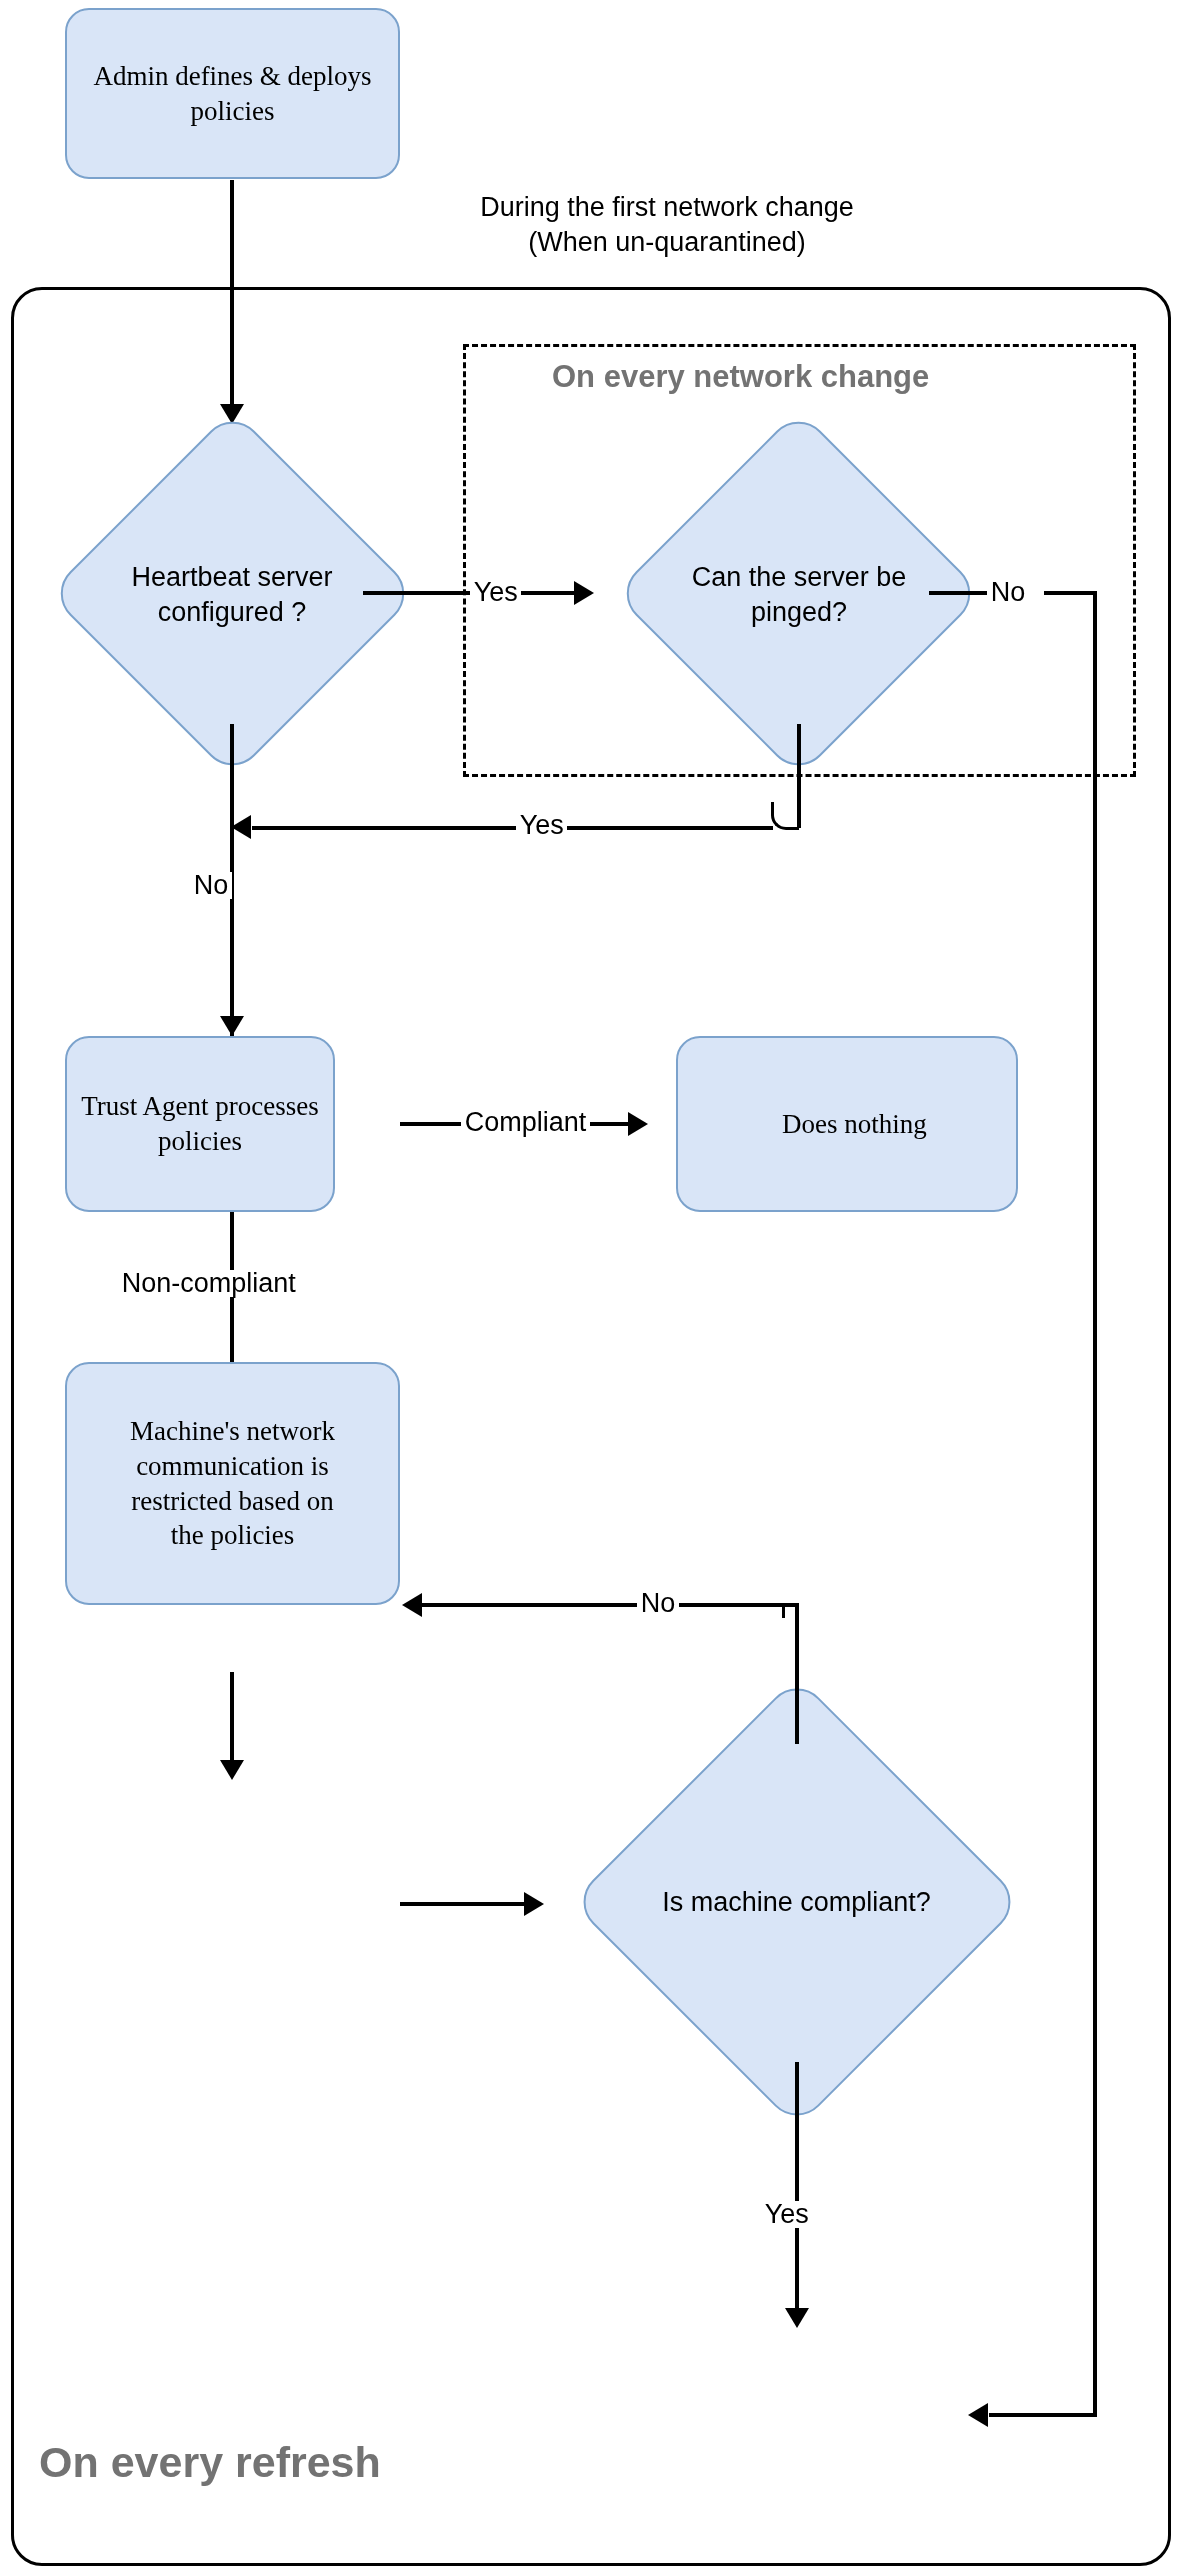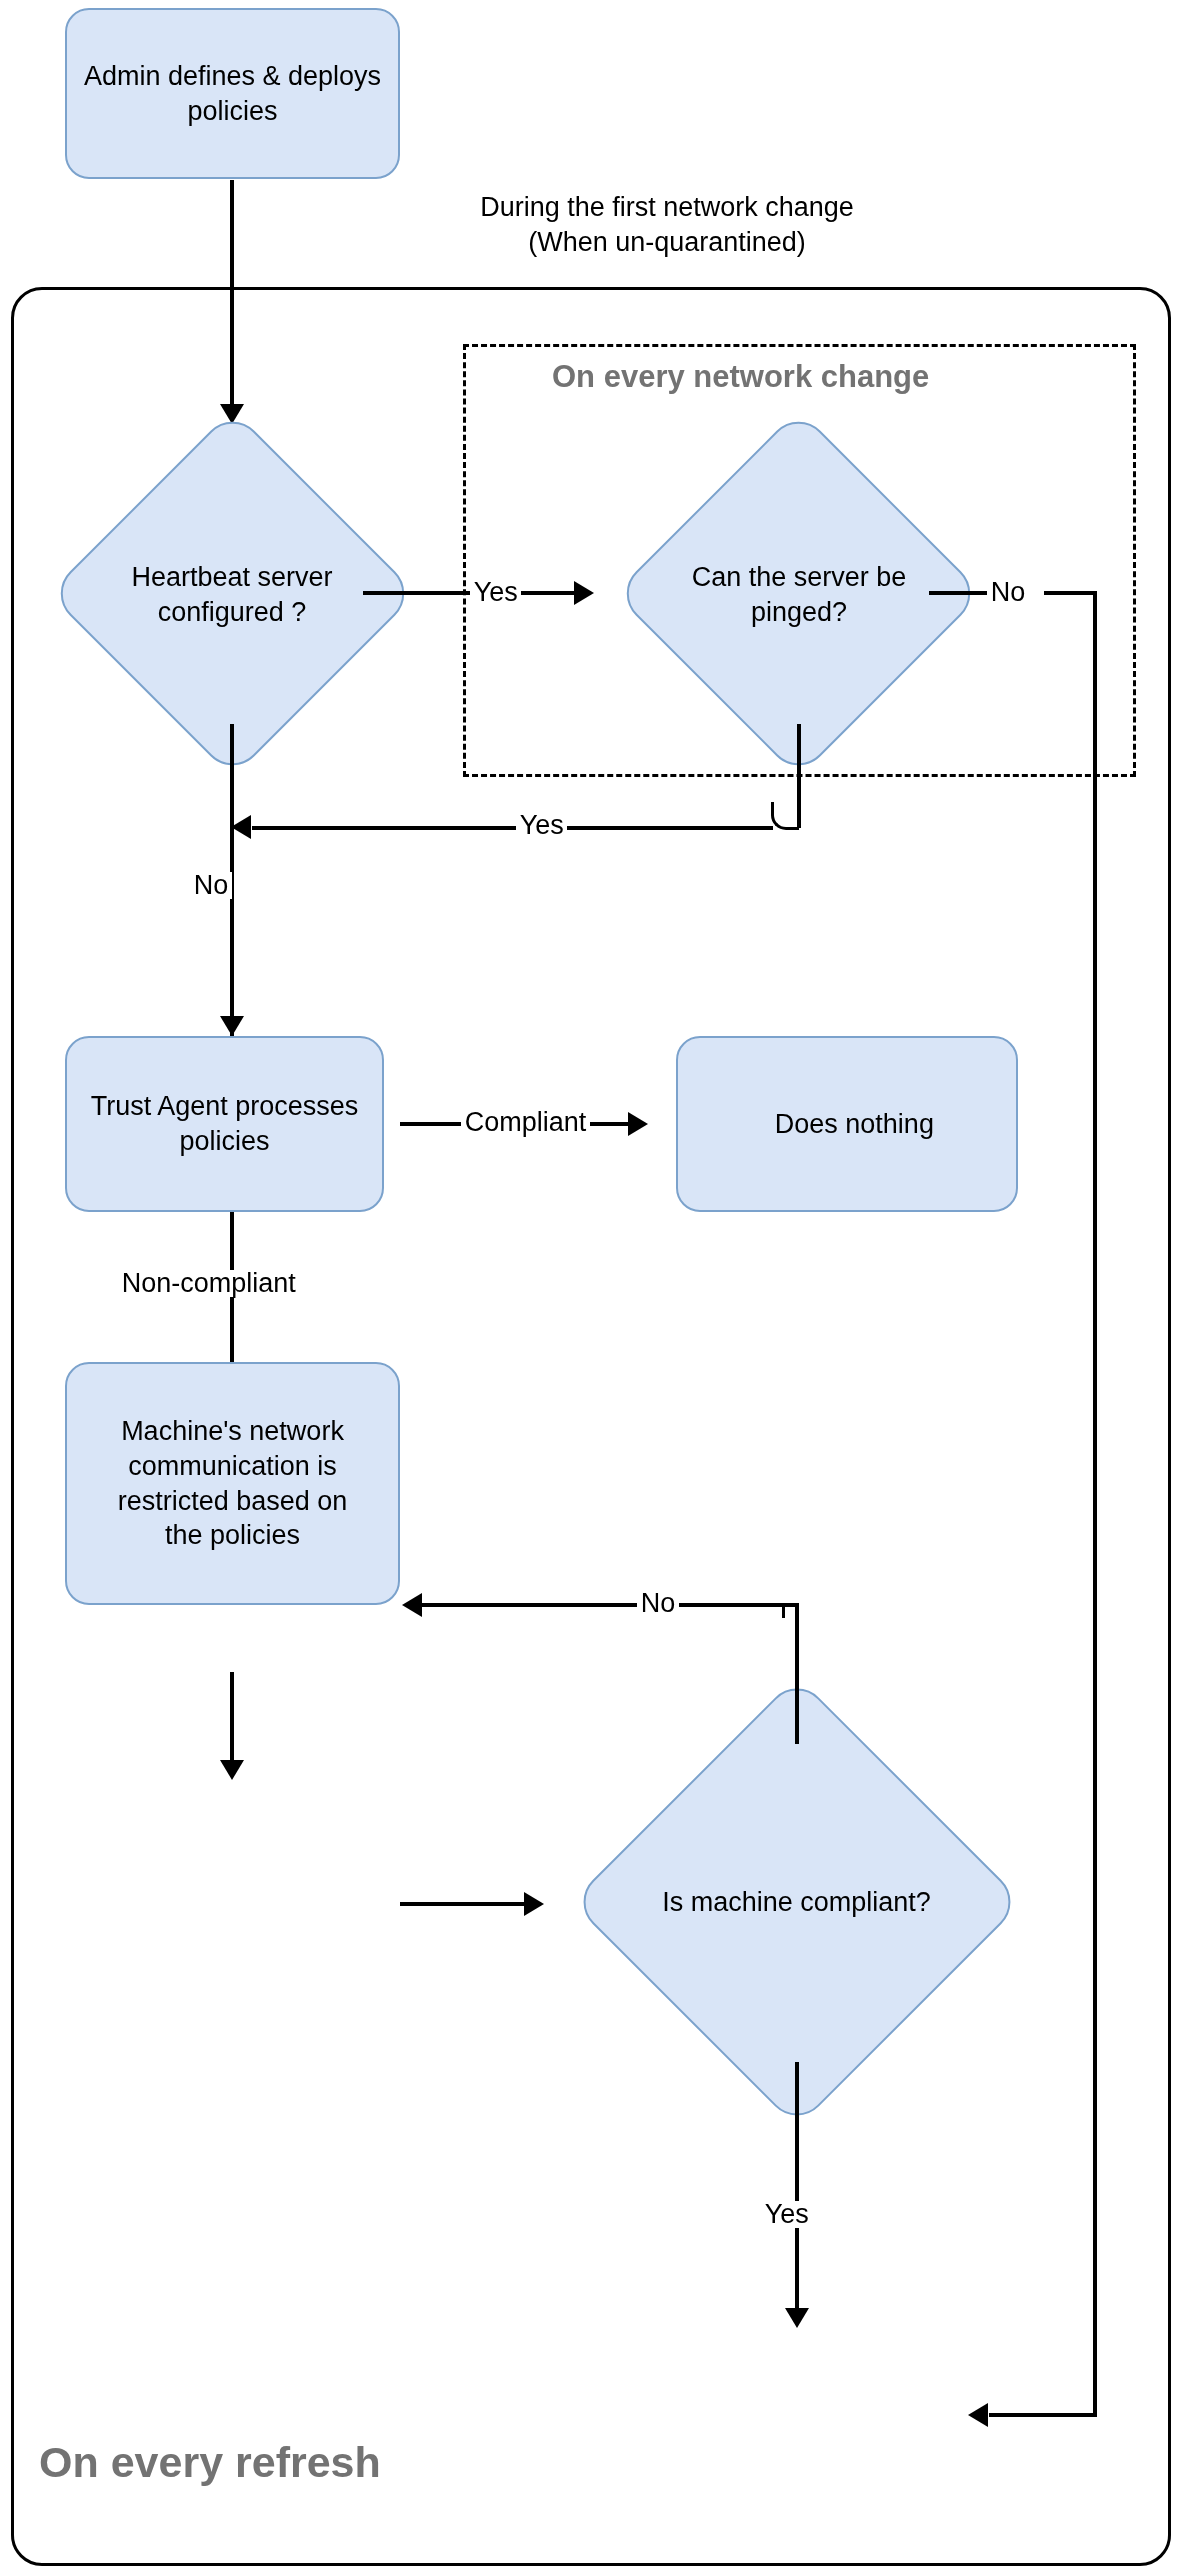--- a/index.html
+++ b/index.html
@@ -13,20 +13,21 @@
     box-sizing:border-box;
     background:#d9e5f7;
     border:2.8px solid #7ba2cc;
     border-radius:24px;
     display:flex;align-items:center;justify-content:center;
     text-align:center;
     color:#000;
     font-size:27px;
     line-height:1.28;
     padding:5.6px 9.3px;
+    font-family:Liberation Serif, serif;
   }
   .node span{display:block;width:100%;}
 
   .diamond{
     position:absolute;
     box-sizing:border-box;
     background:#d9e5f7;
     border:2.8px solid #7ba2cc;
     border-radius:31px;
     transform:rotate(45deg);
@@ -140,21 +141,21 @@
   <div class="ln lnv" style="left:797px;top:724px;height:104px;"></div>
   <div class="elbow" style="left:771px;top:802px;width:28px;height:28px;border-top:none;border-right:none;border-bottom-left-radius:15px;"></div>
   <div class="ln lnh" style="left:252px;top:826px;width:521px;"></div>
   <div class="elabel" style="left:516px;top:812px;">Yes</div>
   <div class="arrow arrow-left" style="left:231px;top:815px;"></div>
 
   <div class="ln lnv" style="left:230px;top:724px;height:331px;"></div>
   <div class="elabel" style="left:190px;top:872px;">No</div>
   <div class="arrow arrow-down" style="left:220px;top:1016px;"></div>
 
-  <div class="node" style="left:65px;top:1036px;width:319px;height:176px;">
+  <div class="node" style="left:65px;top:1036px;width:270px;height:176px;">
     <span>Trust Agent
 processes policies</span>
   </div>
 
   <div class="ln lnh" style="left:400px;top:1122px;width:244px;"></div>
   <div class="elabel" style="left:461px;top:1109px;">Compliant</div>
   <div class="arrow arrow-right" style="left:628px;top:1112px;"></div>
 
   <div class="node" style="left:676px;top:1036px;width:342px;height:176px;padding-left:24px;">
     <span>Does nothing</span>

